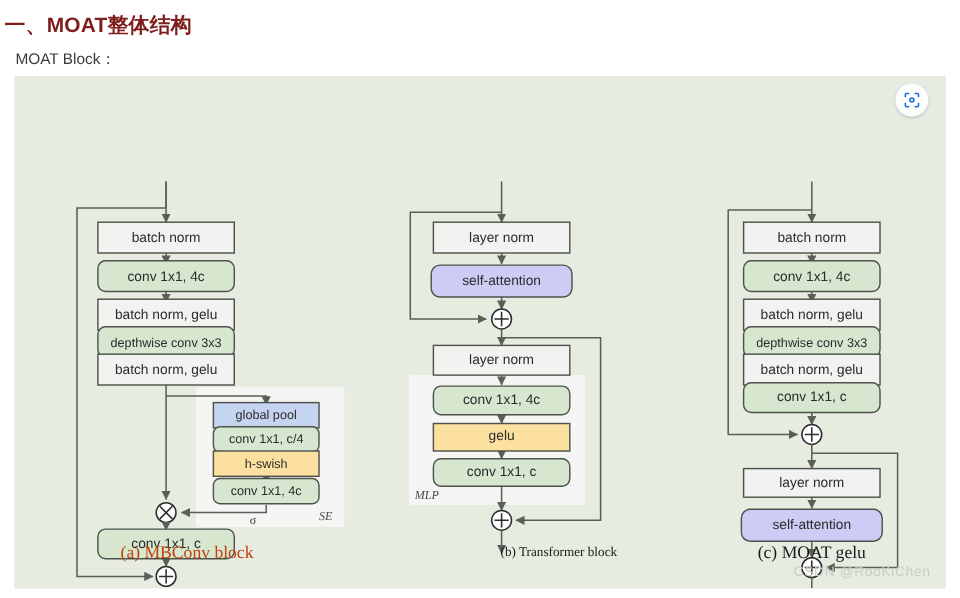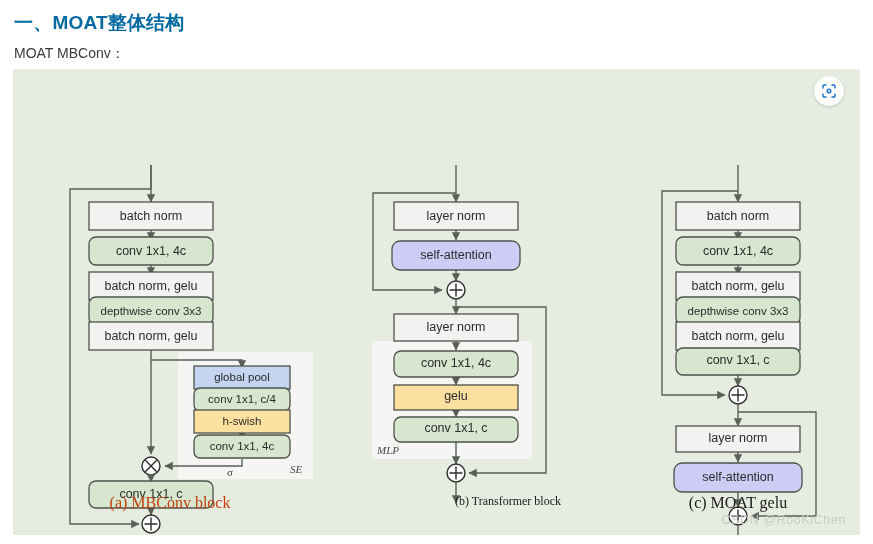--- a/index.html
+++ b/index.html
@@ -2,22 +2,22 @@
 <html><head>
 <meta charset="utf-8">
 <style>
   html,body{margin:0;padding:0;background:#ffffff;}
   body{
     width:873px;height:544px;overflow:hidden;
     font-family:"Liberation Sans", sans-serif;
     color:#222;
   }
   #page-title{
-    font-size:19px;font-weight:bold;color:#0369a1;
-    padding:10px 0 0 14px;letter-spacing:.2px;
+    font-size:19px;font-weight:bold;color:#7f1d1d;
+    padding:10px 0 0 4px;letter-spacing:.2px;
   }
   #sub-label{
     font-size:14px;color:#3a3a3a;padding:9px 0 6px 14px;
   }
   #figure-wrap{
     position:relative;
     margin:0 0 0 13px;
     width:847px;height:466px;
     background:#e7ece1;
     overflow:hidden;
@@ -54,21 +54,21 @@
     font-size:11px;fill:#3a3a3a;text-anchor:middle;
   }
   .ln{stroke:#5a5f58;stroke-width:1.4;fill:none;}
   .node-c{fill:#ffffff;stroke:#2d2d2d;stroke-width:1.4;}
   .node-sym{stroke:#2d2d2d;stroke-width:1.4;fill:none;}
 </style>
 </head>
 <body>
 
 <div id="page-title">一、MOAT整体结构</div>
-<div id="sub-label">MOAT MBConv：</div>
+<div id="sub-label">MOAT Block：</div>
 
 <div id="figure-wrap">
 
   <div id="scan-btn">
     <svg width="18" height="18" viewBox="0 0 24 24" fill="none" stroke="#1a6fd4" stroke-width="1.9" stroke-linecap="round" stroke-linejoin="round">
       <path d="M4 8V5.5A1.5 1.5 0 0 1 5.5 4H8"></path>
       <path d="M16 4h2.5A1.5 1.5 0 0 1 20 5.5V8"></path>
       <path d="M20 16v2.5a1.5 1.5 0 0 1-1.5 1.5H16"></path>
       <path d="M8 20H5.5A1.5 1.5 0 0 1 4 18.5V16"></path>
       <circle cx="12" cy="12" r="2.4"></circle>

